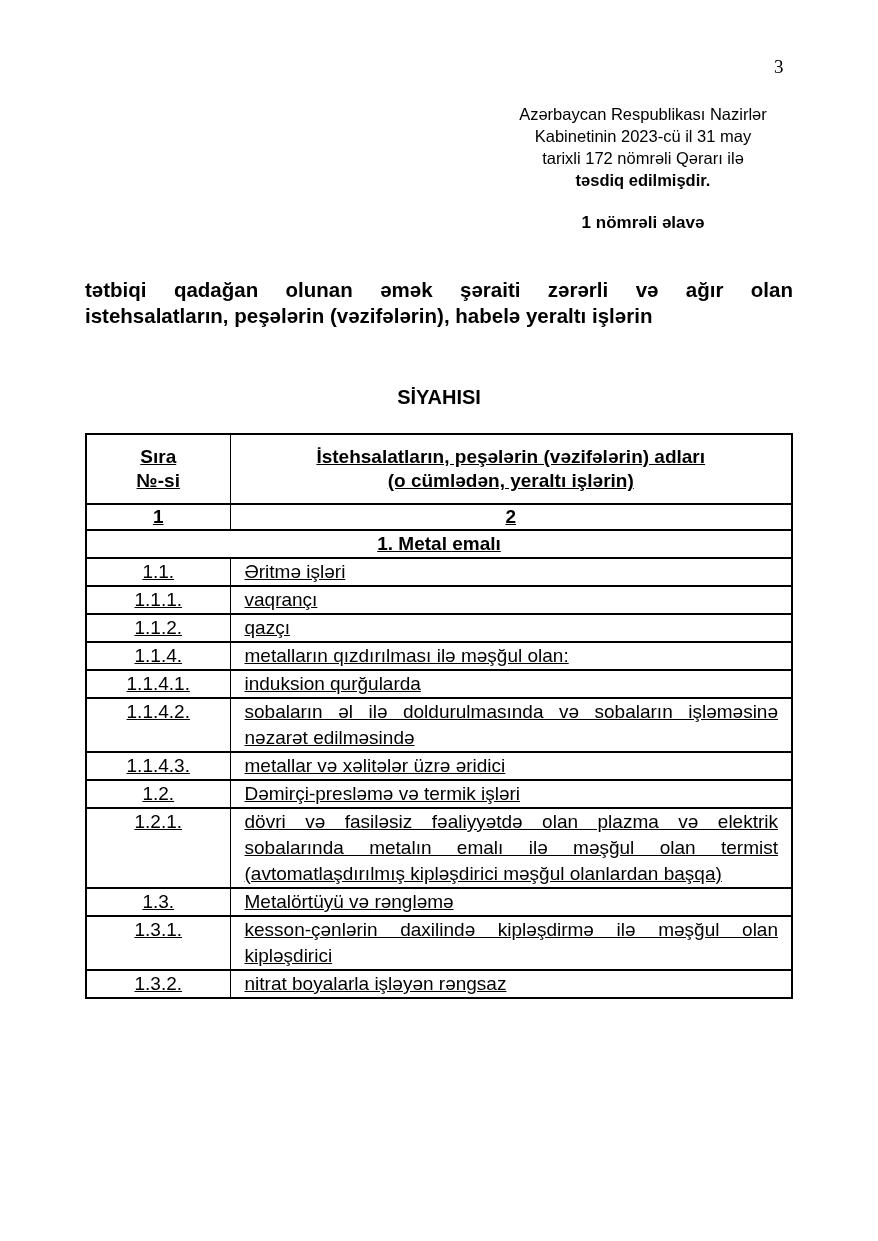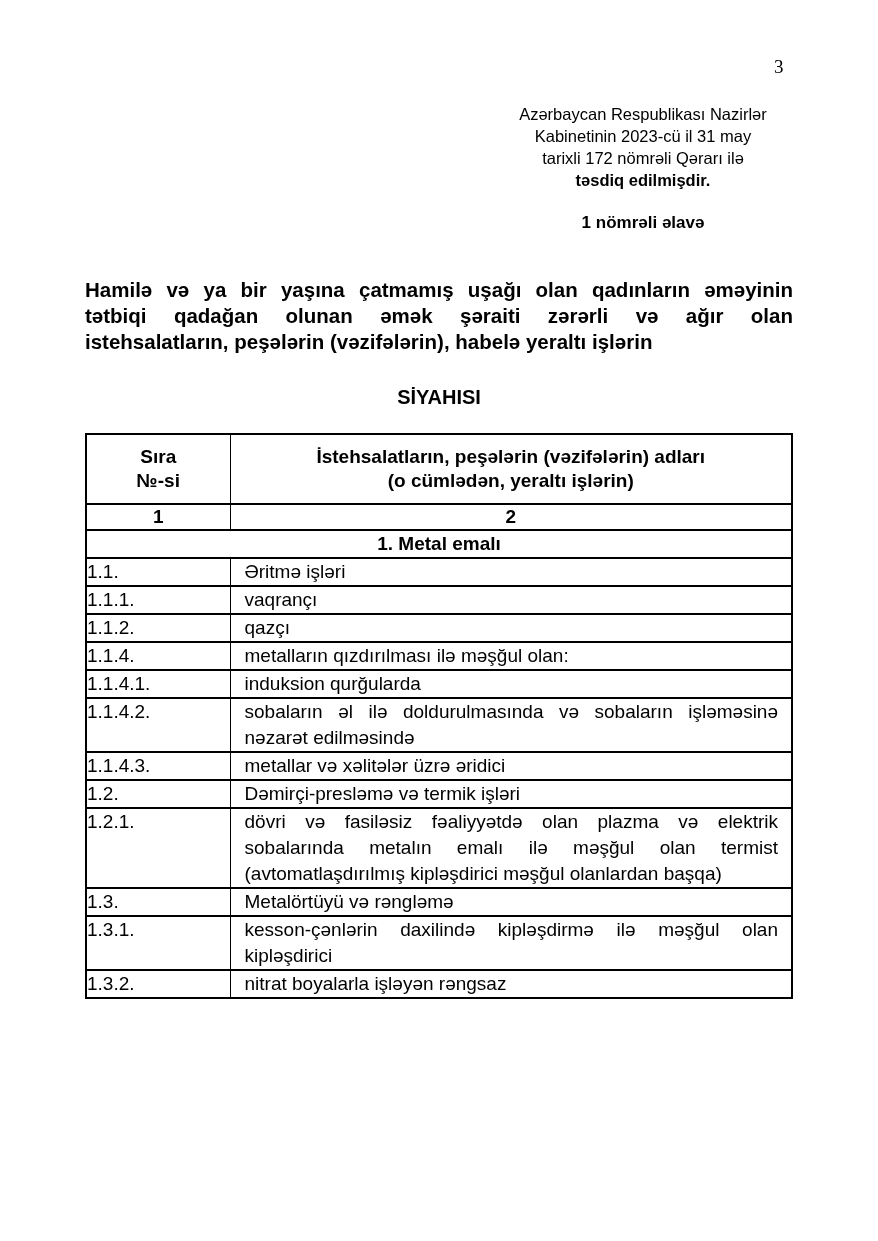--- a/index.html
+++ b/index.html
@@ -65,39 +65,40 @@
     border: 2px solid #000;
     table-layout: fixed;
     font-size: 19px;
   }
   .col-num { width: 144px; }
   .main-table th, .main-table td {
     border-top: 2px solid #000;
     border-bottom: 2px solid #000;
     border-left: 1px solid #000;
     border-right: 1px solid #000;
+    text-decoration: underline;
   }
   .main-table th {
     font-weight: bold;
     text-align: center;
     vertical-align: middle;
   }
   .header-row th {
     padding: 10px 6px;
     line-height: 24px;
     white-space: pre-line;
   }
   .colnum-row th { padding: 0; line-height: 24px; }
   .section-row th { padding: 0; line-height: 26px; }
   .main-table td {
     padding: 0;
     line-height: 26px;
     vertical-align: top;
   }
-  td.cell-num { }
+  td.cell-num { text-align: center; }
   td.cell-text {
     text-align: justify;
     padding: 0 13px 0 14px;
   }
 </style>
 </head>
 <body>
 
 <div class="page">
 
@@ -105,21 +106,20 @@
 
   <div class="approval">
     <div>Azərbaycan Respublikası Nazirlər</div>
     <div>Kabinetinin 2023-cü il 31 may</div>
     <div>tarixli 172 nömrəli Qərarı ilə</div>
     <div class="bold">təsdiq edilmişdir.</div>
     <div class="annex-line">1 nömrəli əlavə</div>
   </div>
 
   <div class="doc-title">
-    <div class="jline">Hamilə və ya bir yaşına çatmamış uşağı olan qadınların əməyinin</div>
     <div class="jline">tətbiqi qadağan olunan əmək şəraiti zərərli və ağır olan</div>
     <div class="cline">istehsalatların, peşələrin (vəzifələrin),  habelə yeraltı işlərin</div>
   </div>
 
   <div class="list-heading">SİYAHISI</div>
 
   <table class="main-table">
     <colgroup>
         <col class="col-num">
         <col class="col-name">

